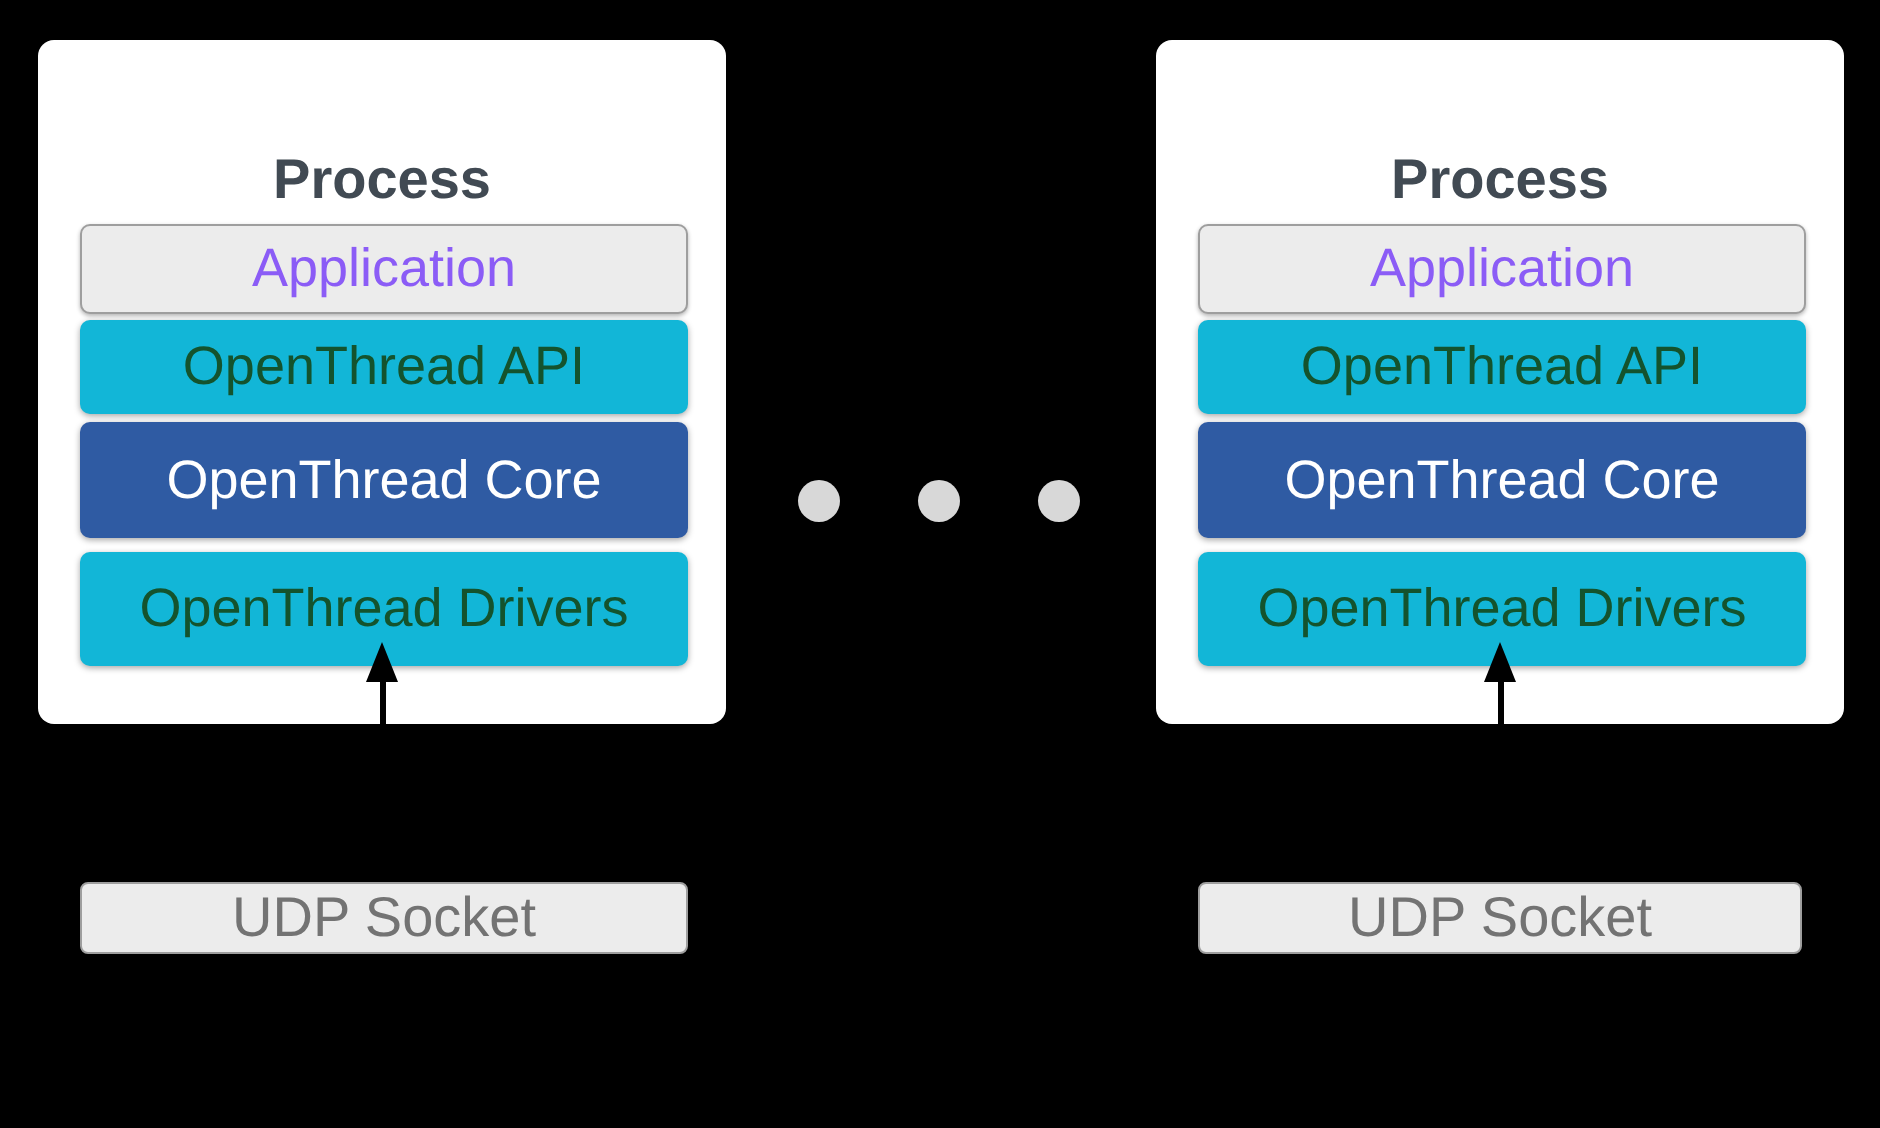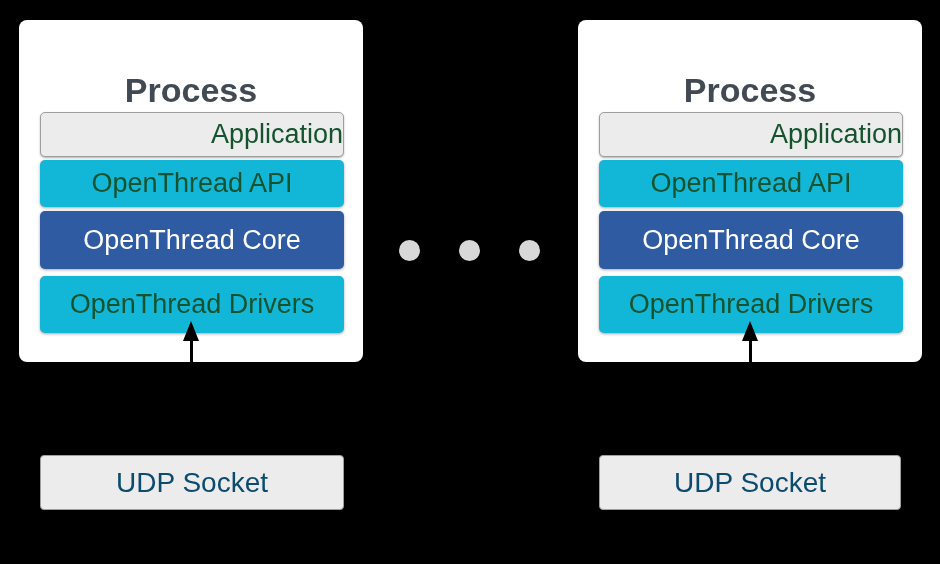--- a/index.html
+++ b/index.html
@@ -28,43 +28,42 @@
   .process.p1 { left: 19px; }
   .process.p2 { left: 578px; }
 
   .process-title {
     position: absolute;
     top: 50px;
     left: 0;
     width: 100%;
     margin: 0;
     text-align: center;
-    font-size: 34px;
+    font-size: 28px;
     line-height: 40px;
     font-weight: bold;
     color: #414A53;
   }
 
   .layer {
     position: absolute;
     left: 21px;
     right: 19px;
     display: flex;
     align-items: center;
     justify-content: center;
     border-radius: 5px;
     font-size: 27px;
     box-sizing: border-box;
   }
   .layer.neutral {
     background: #ECECEC;
     border: 1.5px solid #9E9E9E;
-    color: #14532d;
+    color: #8b5cf6;
     box-shadow: 0 1px 2px rgba(0,0,0,0.30);
-    justify-content: flex-end;
   }
   .layer.cyan {
     background: #12B6D7;
     color: #14532d;
     box-shadow: 0 1px 3px rgba(0,0,0,0.35);
   }
   .layer.core {
     background: #2F5BA3;
     color: #FFFFFF;
     box-shadow: 0 1px 3px rgba(0,0,0,0.35);
@@ -128,31 +127,31 @@
   }
   .kernel-label {
     font-size: 36px;
     font-weight: bold;
     color: #414A53;
     padding-top: 4px;
   }
 
   .udp {
     position: absolute;
-    top: 455px;
-    height: 55px;
+    top: 441px;
+    height: 36px;
     background: #ECECEC;
     border: 1.5px solid #9E9E9E;
     border-radius: 4px;
     box-sizing: border-box;
     display: flex;
     align-items: center;
     justify-content: center;
     font-size: 28px;
-    color: #0c4a6e;
+    color: #737373;
     box-shadow: 0 1px 2px rgba(0,0,0,0.30);
   }
   .udp.u1 { left: 40px;  width: 304px; }
   .udp.u2 { left: 599px; width: 302px; }
 </style>
 </head>
 <body>
 
 <div class="canvas">
 

